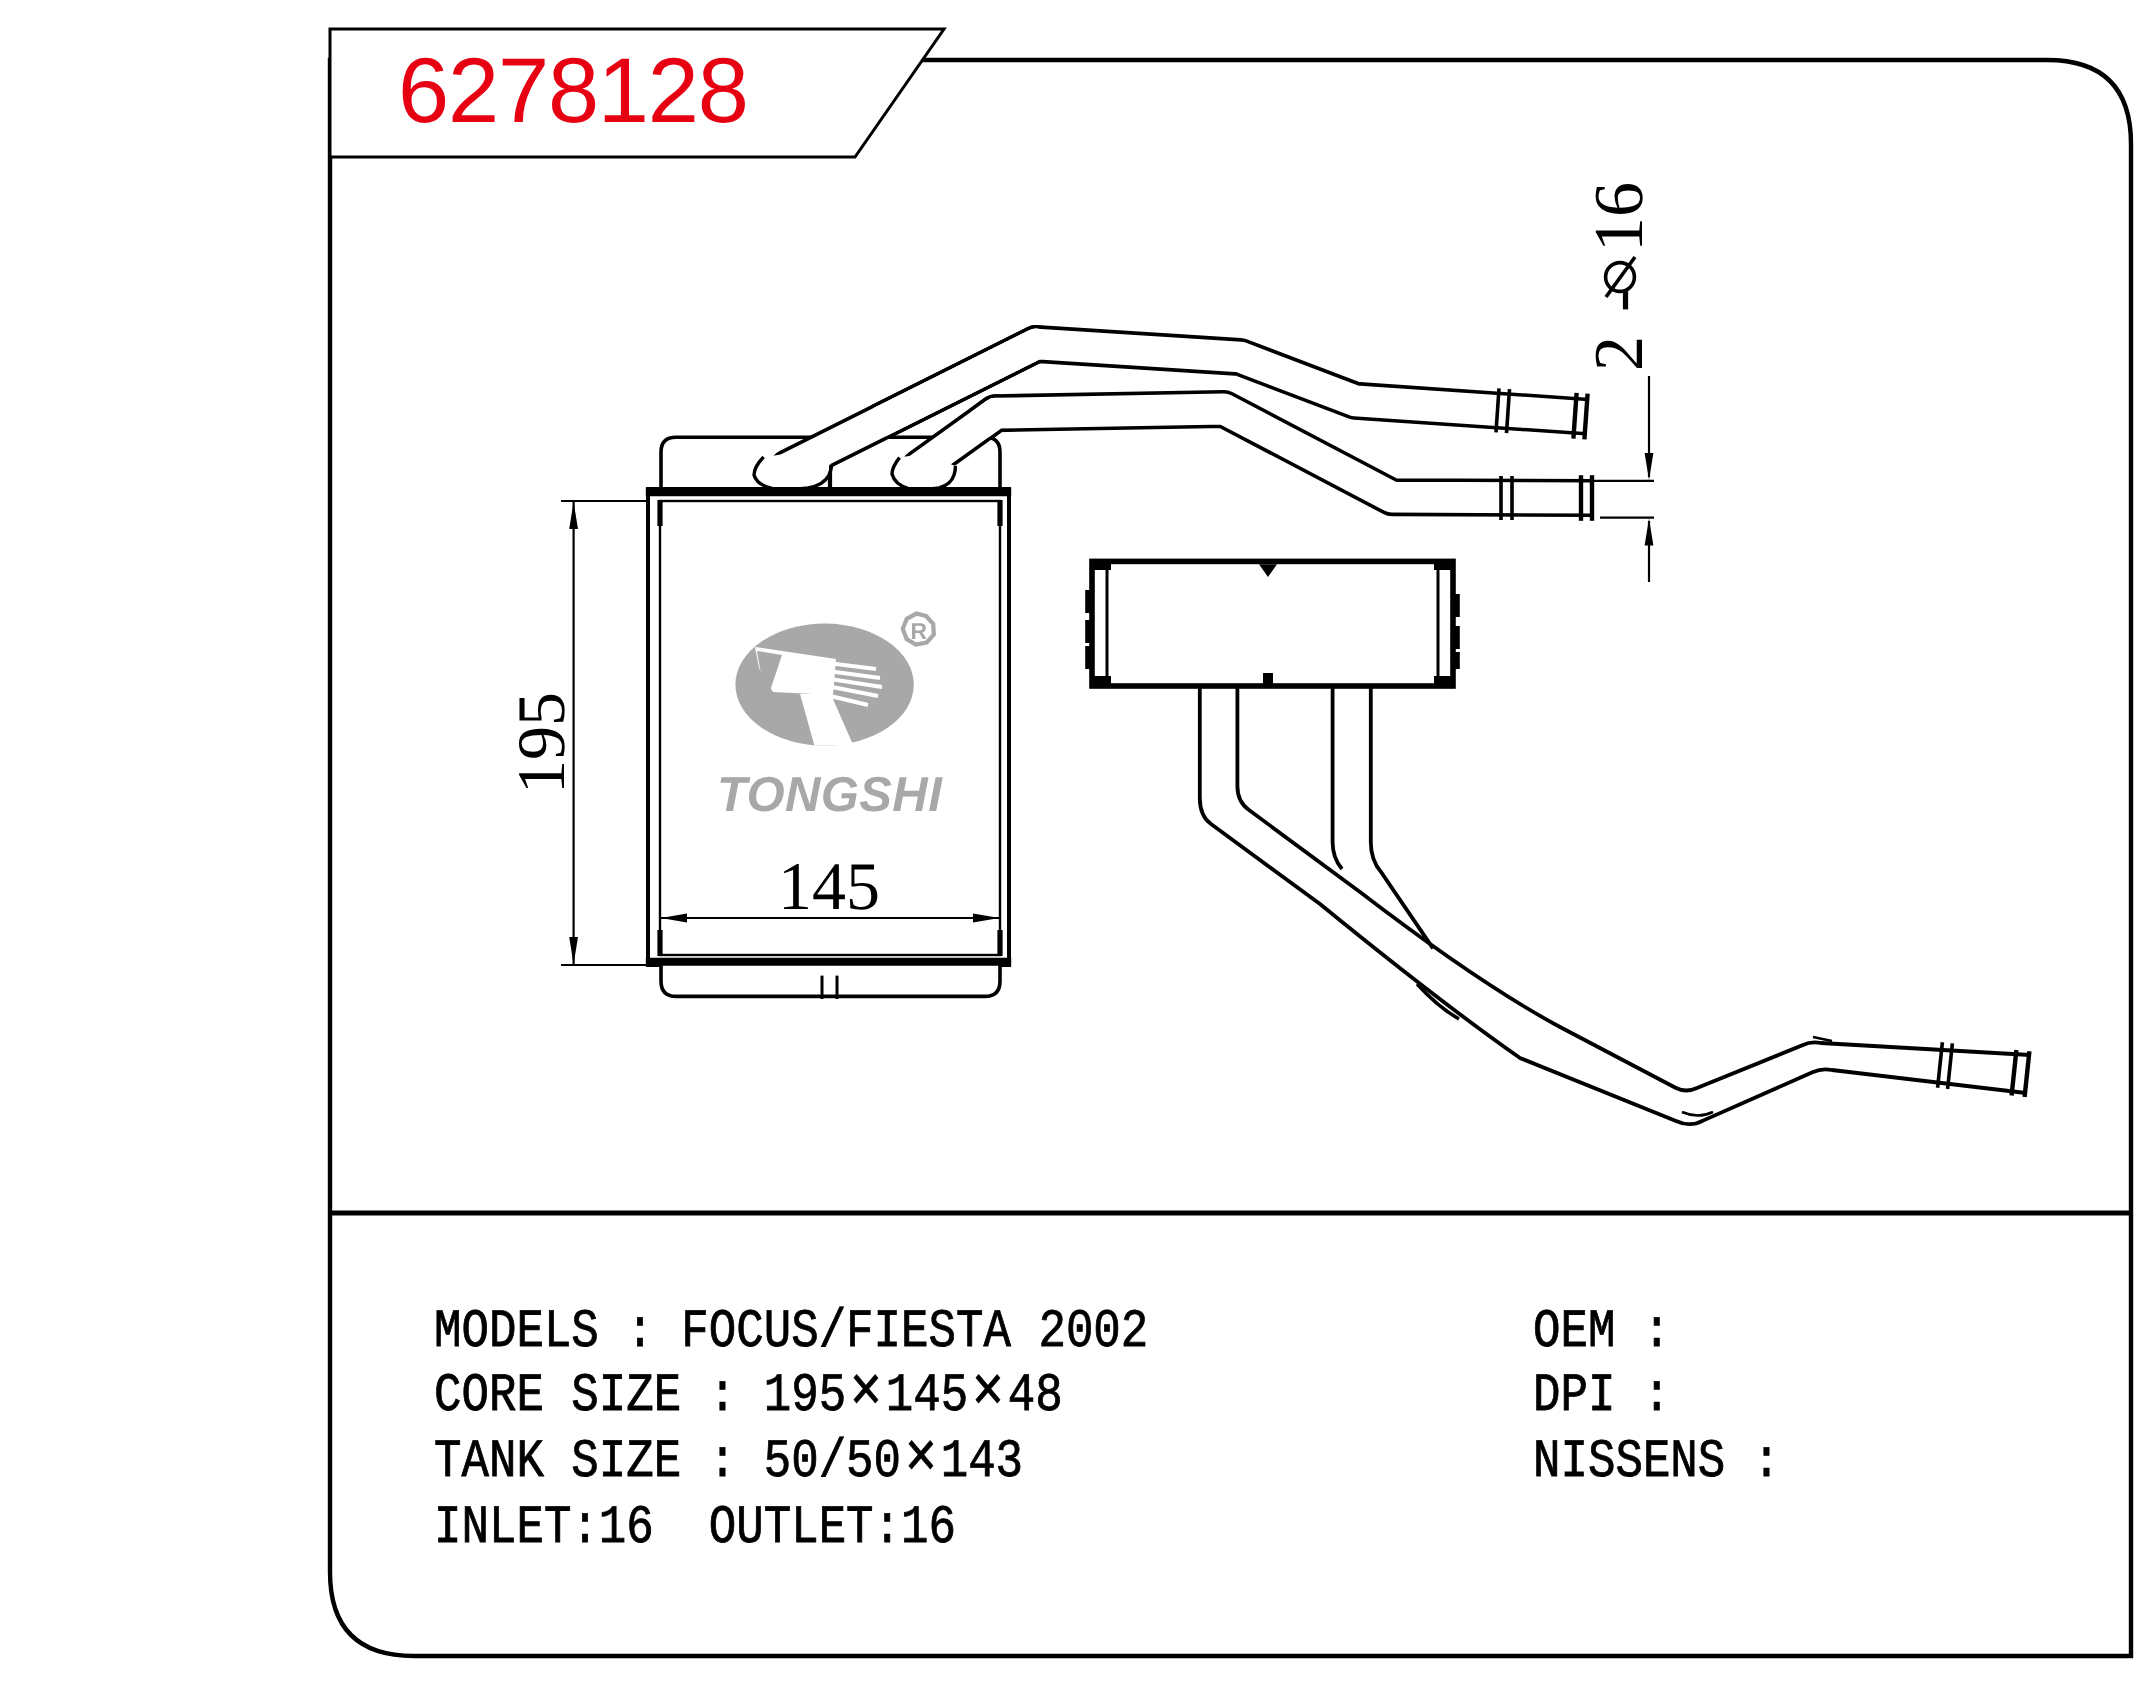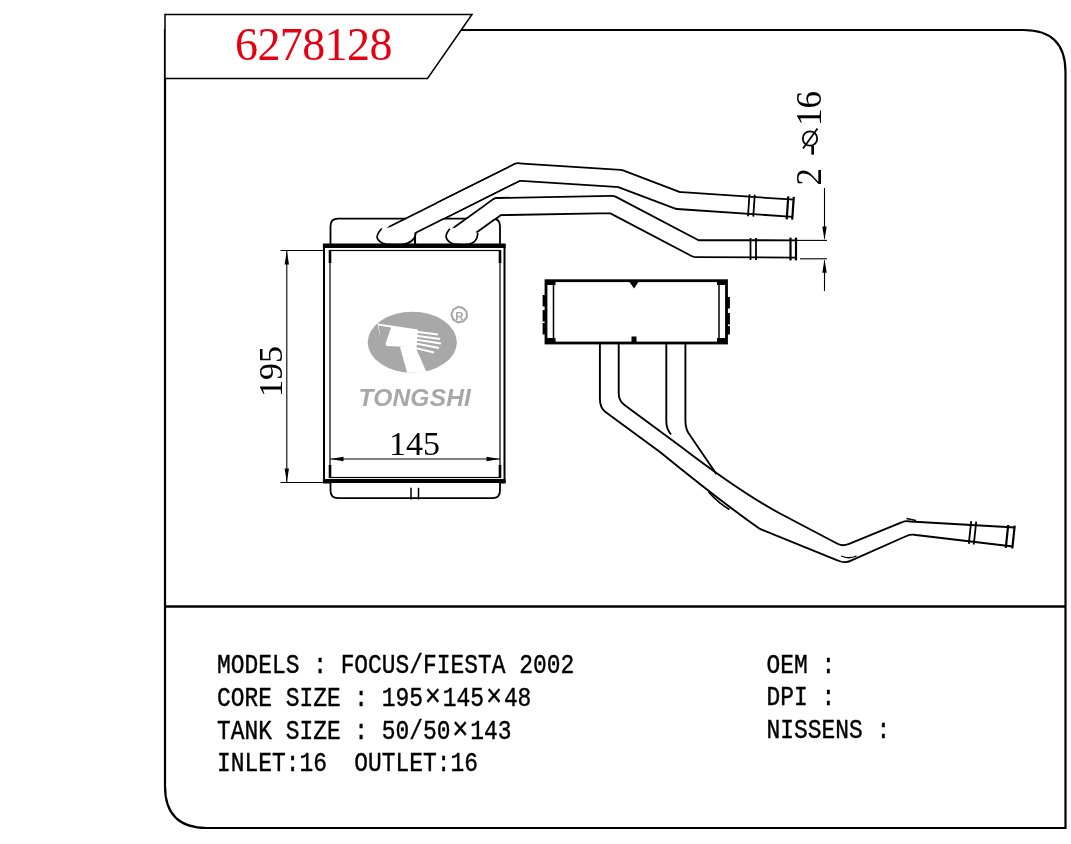--- a/index.html
+++ b/index.html
@@ -159,21 +159,21 @@
   <line x1="803" y1="148.5" x2="817.5" y2="128.5" stroke="#000" stroke-width="1.8"></line>
   <g font-family="Liberation Serif" font-size="34" fill="#000" stroke="none">
     <text transform="translate(282,397) rotate(-90)">195</text>
     <text x="389" y="454.5" font-size="34">145</text>
     <text transform="translate(821,185.5) rotate(-90)" font-size="35">2</text>
     <text transform="translate(821,156) rotate(-90)" font-size="35">-</text>
     <text transform="translate(821,126) rotate(-90)" font-size="35">16</text>
   </g>
 </svg>
 
-<div class="abs" style="left:199px;top:21.7px;font-family:Liberation Serif, serif;font-size:46px;line-height:46px;color:#e60012;letter-spacing:-0.6px;margin-left:36px;">6278128</div>
+<div class="abs" style="left:199px;top:21.7px;font-family:Liberation Sans, sans-serif;font-size:46px;line-height:46px;color:#e60012;letter-spacing:-0.6px;">6278128</div>
 
 <div class="mline" style="left:217px;top:652.6px;">MODELS : FOCUS/FIESTA 2002</div>
 <div class="mline" style="left:217px;top:685.4px;">CORE SIZE : 195<span class="xw">×</span>145<span class="xw">×</span>48</div>
 <div class="mline" style="left:217px;top:718.3px;">TANK SIZE : 50/50<span class="xw">×</span>143</div>
 <div class="mline" style="left:217px;top:751.1px;">INLET:16  OUTLET:16</div>
 <div class="mline" style="left:766.5px;top:652.6px;">OEM :</div>
 <div class="mline" style="left:766.5px;top:685.4px;">DPI :</div>
 <div class="mline" style="left:766.5px;top:718.3px;">NISSENS :</div>
 
 </body></html>

